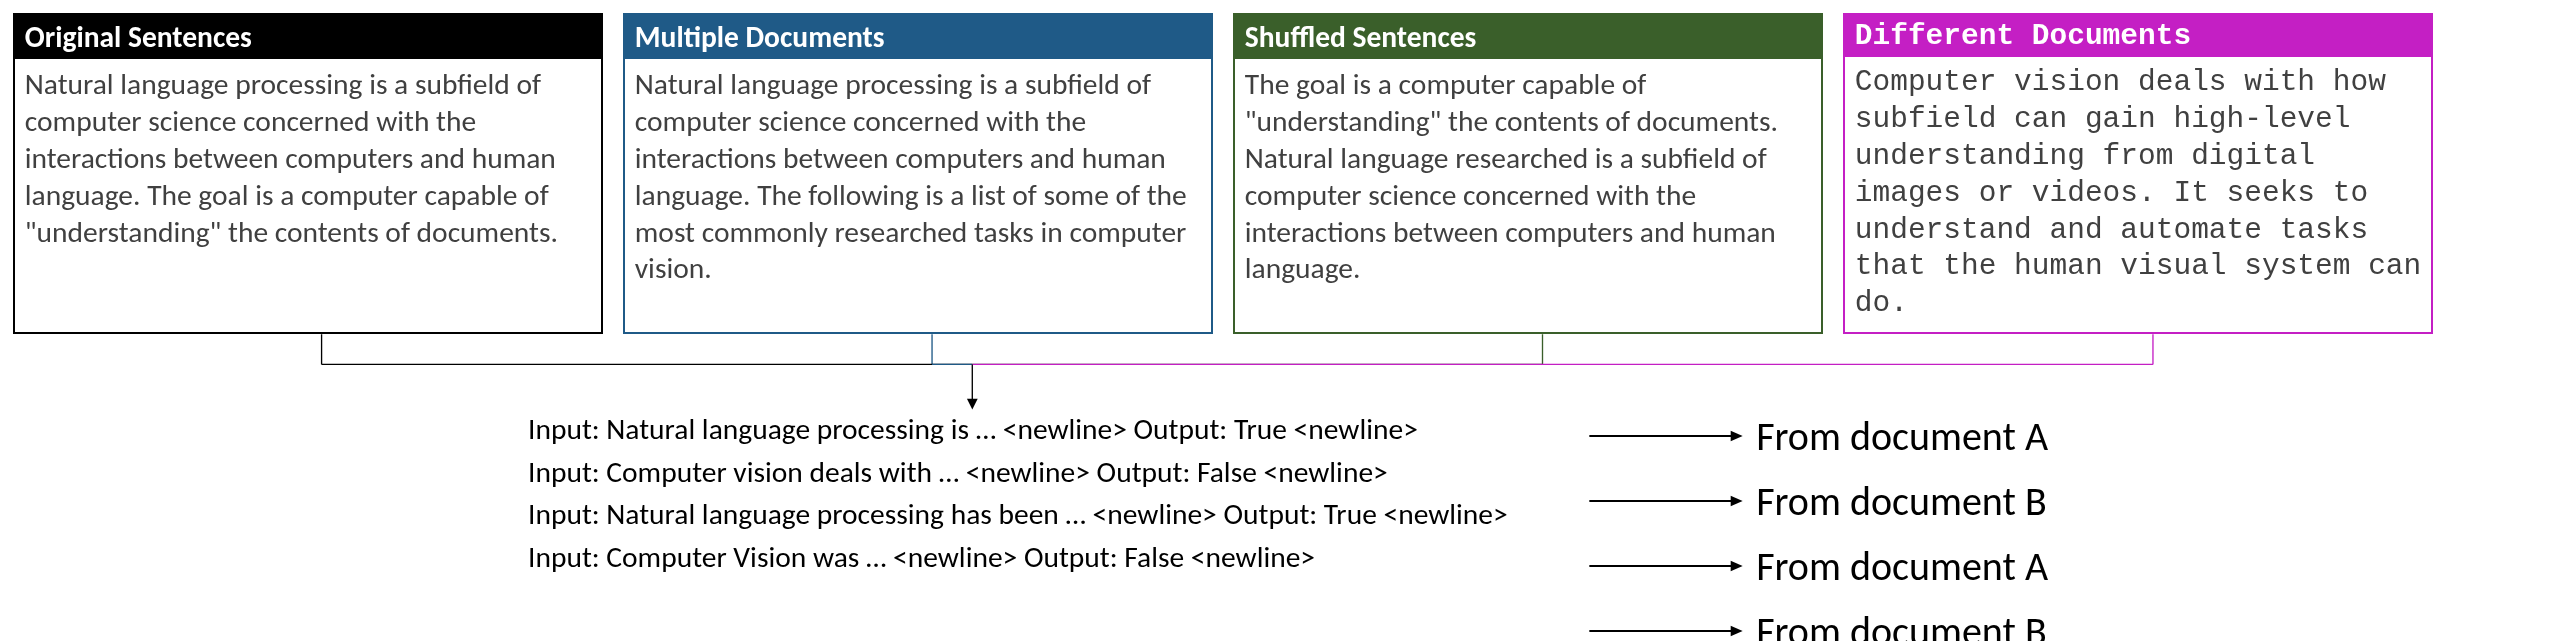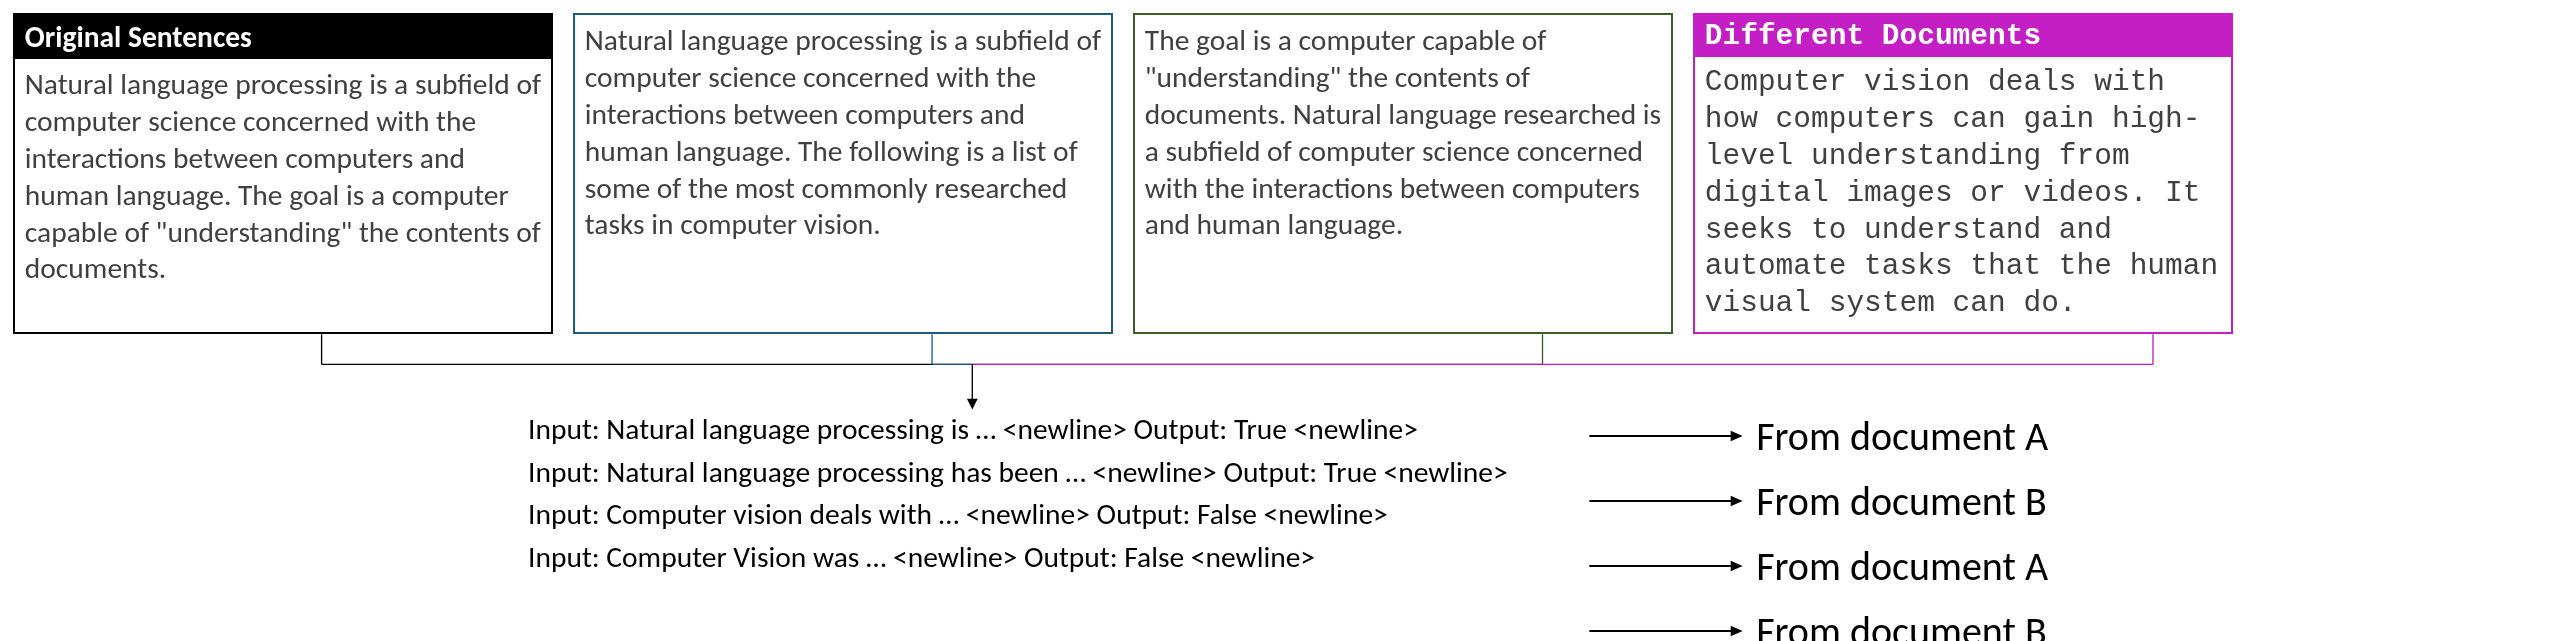--- a/index.html
+++ b/index.html
@@ -10,21 +10,21 @@
     background: #fff;
     width: 2576px;
   }
   .boxes-row {
     display: flex;
     gap: 20px;
     justify-content: flex-start;
     margin-bottom: 0;
   }
   .box {
-    width: 540px;
+    width: 590px;
     border: 2.7px solid;
     position: relative;
   }
   .box-header {
     color: #fff;
     font-weight: bold;
     font-size: 29.5px;
     padding: 4px 9.4px;
     width: 100%;
   }
@@ -79,28 +79,30 @@
 </style>
 </head>
 <body>
 
 <div class="boxes-row">
   <div class="box black">
     <div class="box-header">Original Sentences</div>
     <div class="box-body">Natural language processing is a subfield of computer science concerned with the interactions between computers and human language. The goal is a computer capable of "understanding" the contents of documents.</div>
   </div>
   <div class="box blue">
+    <div class="box-header">Multiple Documents</div>
     <div class="box-body">Natural language processing is a subfield of computer science concerned with the interactions between computers and human language. The following is a list of some of the most commonly researched tasks in computer vision.</div>
   </div>
   <div class="box green">
+    <div class="box-header">Shuffled Sentences</div>
     <div class="box-body">The goal is a computer capable of "understanding" the contents of documents. Natural language researched is a subfield of computer science concerned with the interactions between computers and human language.</div>
   </div>
   <div class="box magenta">
     <div class="box-header">Different Documents</div>
-    <div class="box-body">Computer vision deals with how computers can gain high-level understanding from digital images or videos. It seeks to understand and automate tasks that the human visual system can do.</div>
+    <div class="box-body">Computer vision deals with how subfield can gain high-level understanding from digital images or videos. It seeks to understand and automate tasks that the human visual system can do.</div>
   </div>
 </div>
 
 <div class="connector-wrap">
   <svg width="2576" height="81" viewBox="0 0 3840 120">
 
     <line x1="460" y1="0" x2="460" y2="45" stroke="#000" stroke-width="2"></line>
     <line x1="1370" y1="0" x2="1370" y2="45" stroke="#1f5a87" stroke-width="2"></line>
     <line x1="2280" y1="0" x2="2280" y2="45" stroke="#3a5f2a" stroke-width="2"></line>
     <line x1="3190" y1="0" x2="3190" y2="45" stroke="#c41fc4" stroke-width="2"></line>
@@ -111,22 +113,22 @@
     <line x1="3190" y1="45" x2="1430" y2="45" stroke="#c41fc4" stroke-width="2"></line>
 
     <line x1="1430" y1="45" x2="1430" y2="100" stroke="#000" stroke-width="2"></line>
     <polygon points="1430,112 1422,96 1438,96" fill="#000"></polygon>
   </svg>
 </div>
 
 <div class="bottom-content">
   <div class="lines-col">
     <div class="line">Input: Natural language processing is … &lt;newline&gt; Output: True &lt;newline&gt;</div>
+    <div class="line">Input: Computer vision deals with … &lt;newline&gt; Output: False &lt;newline&gt;</div>
     <div class="line">Input: Natural language processing has been … &lt;newline&gt; Output: True &lt;newline&gt;</div>
-    <div class="line">Input: Computer vision deals with … &lt;newline&gt; Output: False &lt;newline&gt;</div>
     <div class="line">Input: Computer Vision was … &lt;newline&gt; Output: False &lt;newline&gt;</div>
   </div>
   <div class="arrows-col">
     <div class="arrow-row">
       <svg class="arrow-svg" width="154" height="16" viewBox="0 0 230 24">
         <line x1="0" y1="12" x2="215" y2="12" stroke="#000" stroke-width="3"></line>
         <polygon points="230,12 212,4 212,20" fill="#000"></polygon>
       </svg>
       <span>From document A</span>
     </div>

